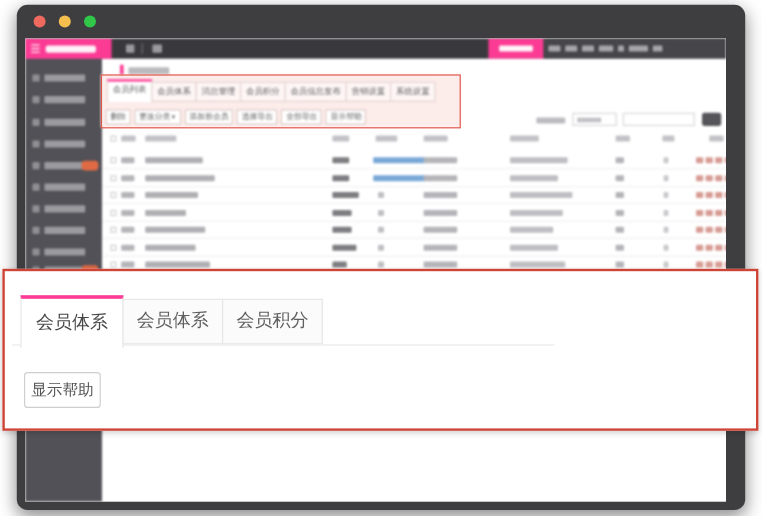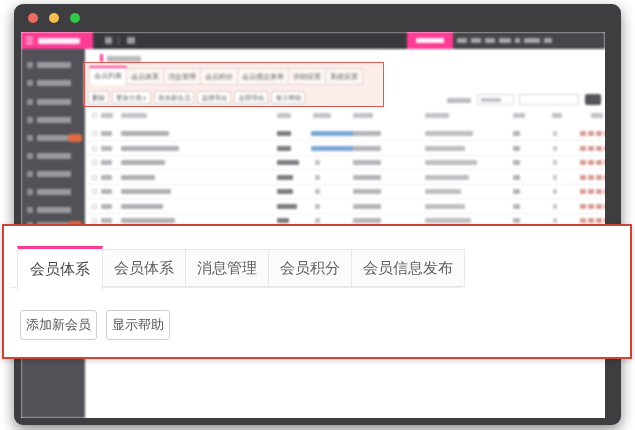--- a/index.html
+++ b/index.html
@@ -344,23 +344,20 @@
     </div>
   </div>
 
   <div class="hl-border"></div>
 
   <div class="callout">
     <div class="co-baseline"></div>
     <div class="co-tabs" id="co-tabs">
         <div class="co-tab active">会员体系</div>
         <div class="co-tab">会员体系</div>
-        <div class="co-tab">消息管理</div>
         <div class="co-tab">会员积分</div>
-        <div class="co-tab">会员信息发布</div>
       </div>
     <div class="co-btns" id="co-btns">
-        <button class="co-btn"><span>添加新会员</span></button>
         <button class="co-btn"><span>显示帮助</span></button>
       </div>
   </div>
 
 </div>
 
 </body></html>

